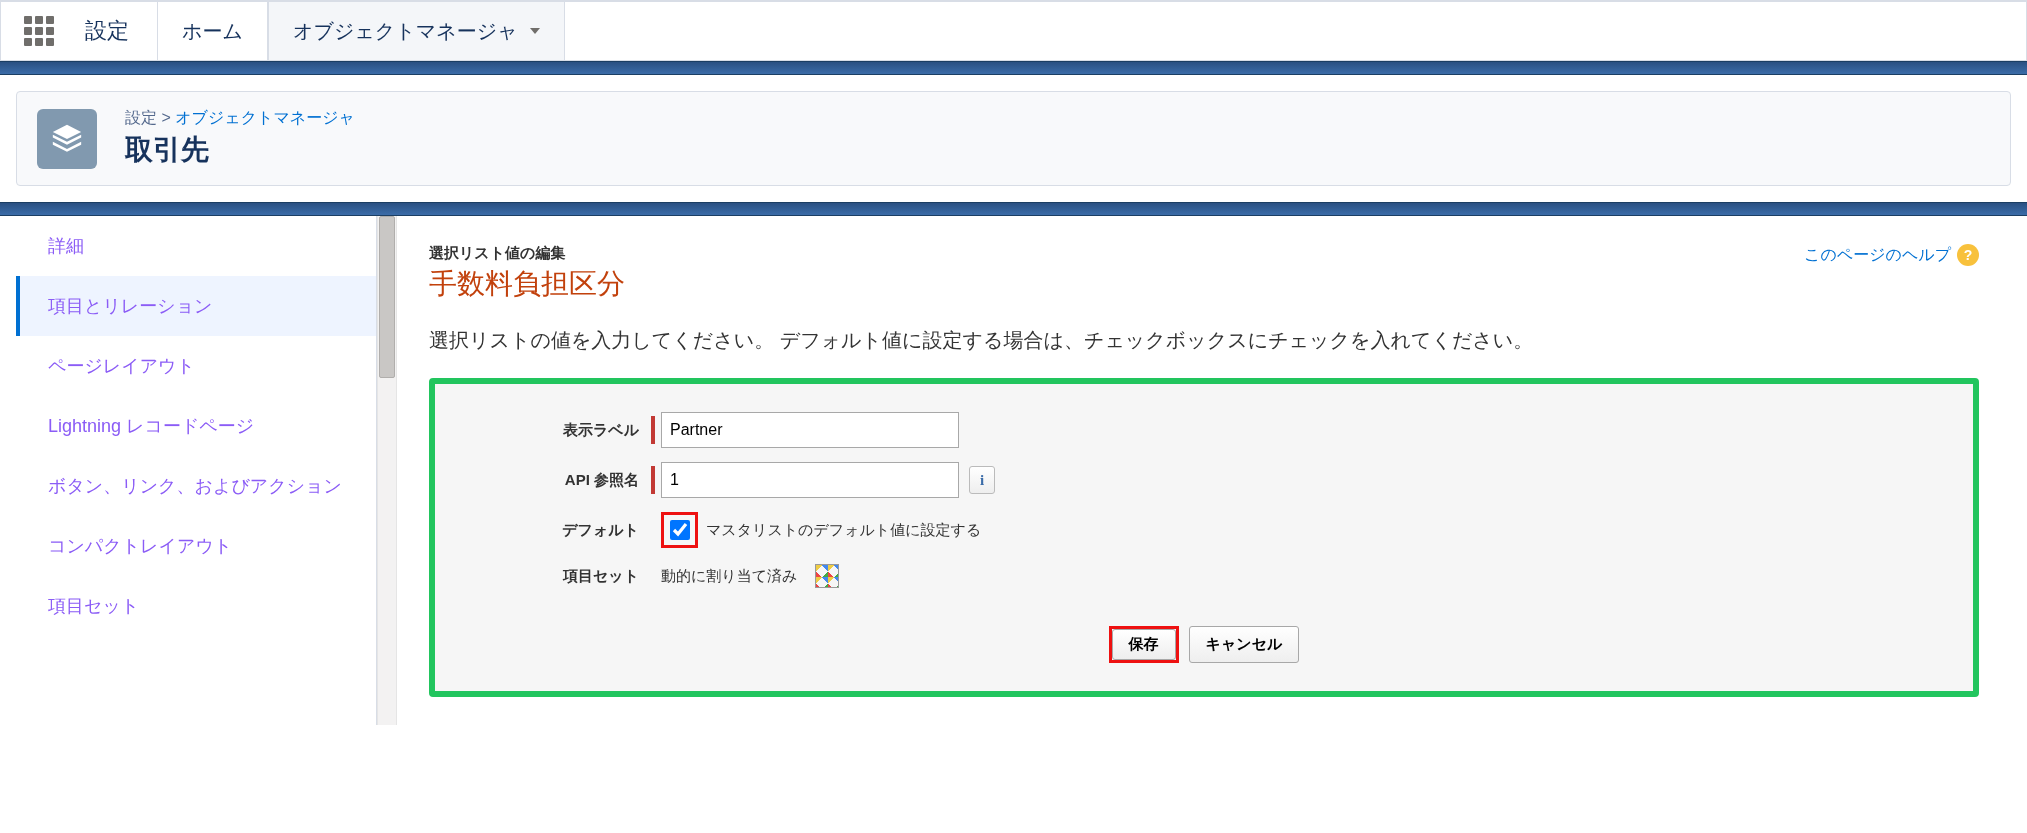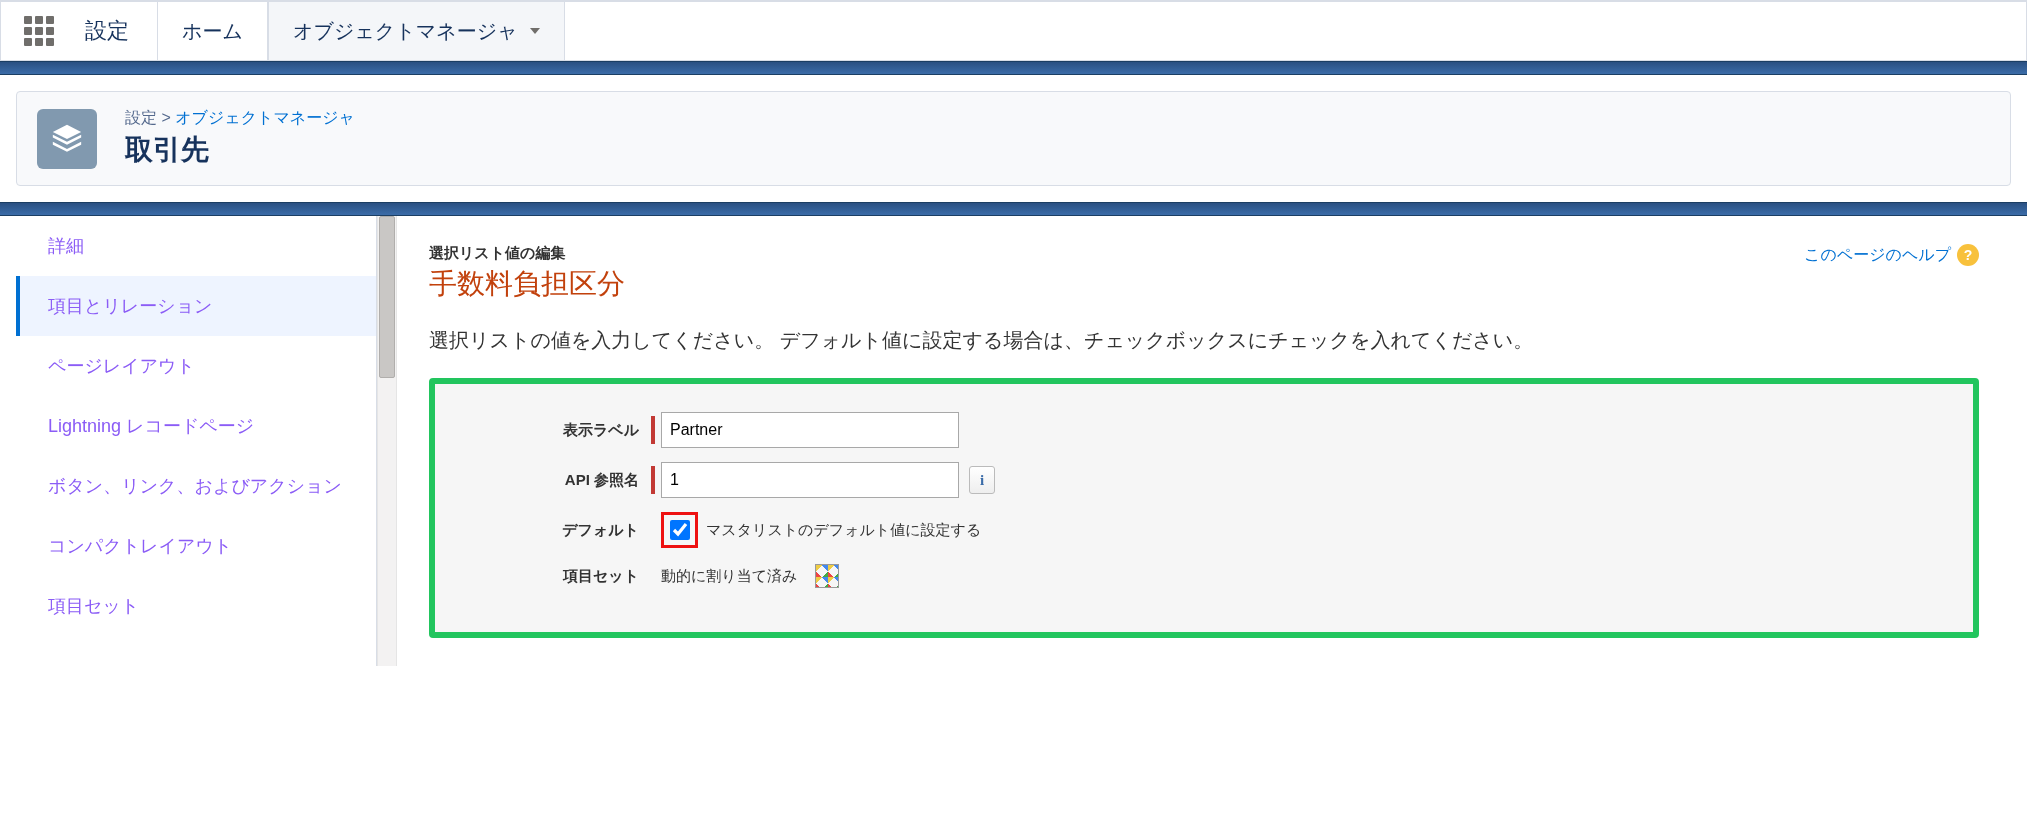--- a/index.html
+++ b/index.html
@@ -159,15 +159,21 @@
           <span class="cb-label">マスタリストのデフォルト値に設定する</span>
         </div>
       </div>
       <div class="form-row">
         <div class="lbl">項目セット</div>
         <div class="req-bar hidden"></div>
         <span class="cb-label">動的に割り当て済み</span>
         <span class="color-swatch"></span>
       </div>
 
+      <div class="btn-row">
+        <span class="btn-highlight">
+          <button class="btn">保存</button>
+        </span>
+        <button class="btn">キャンセル</button>
+      </div>
     </div>
   </div>
 </div>
 
 </body></html>

